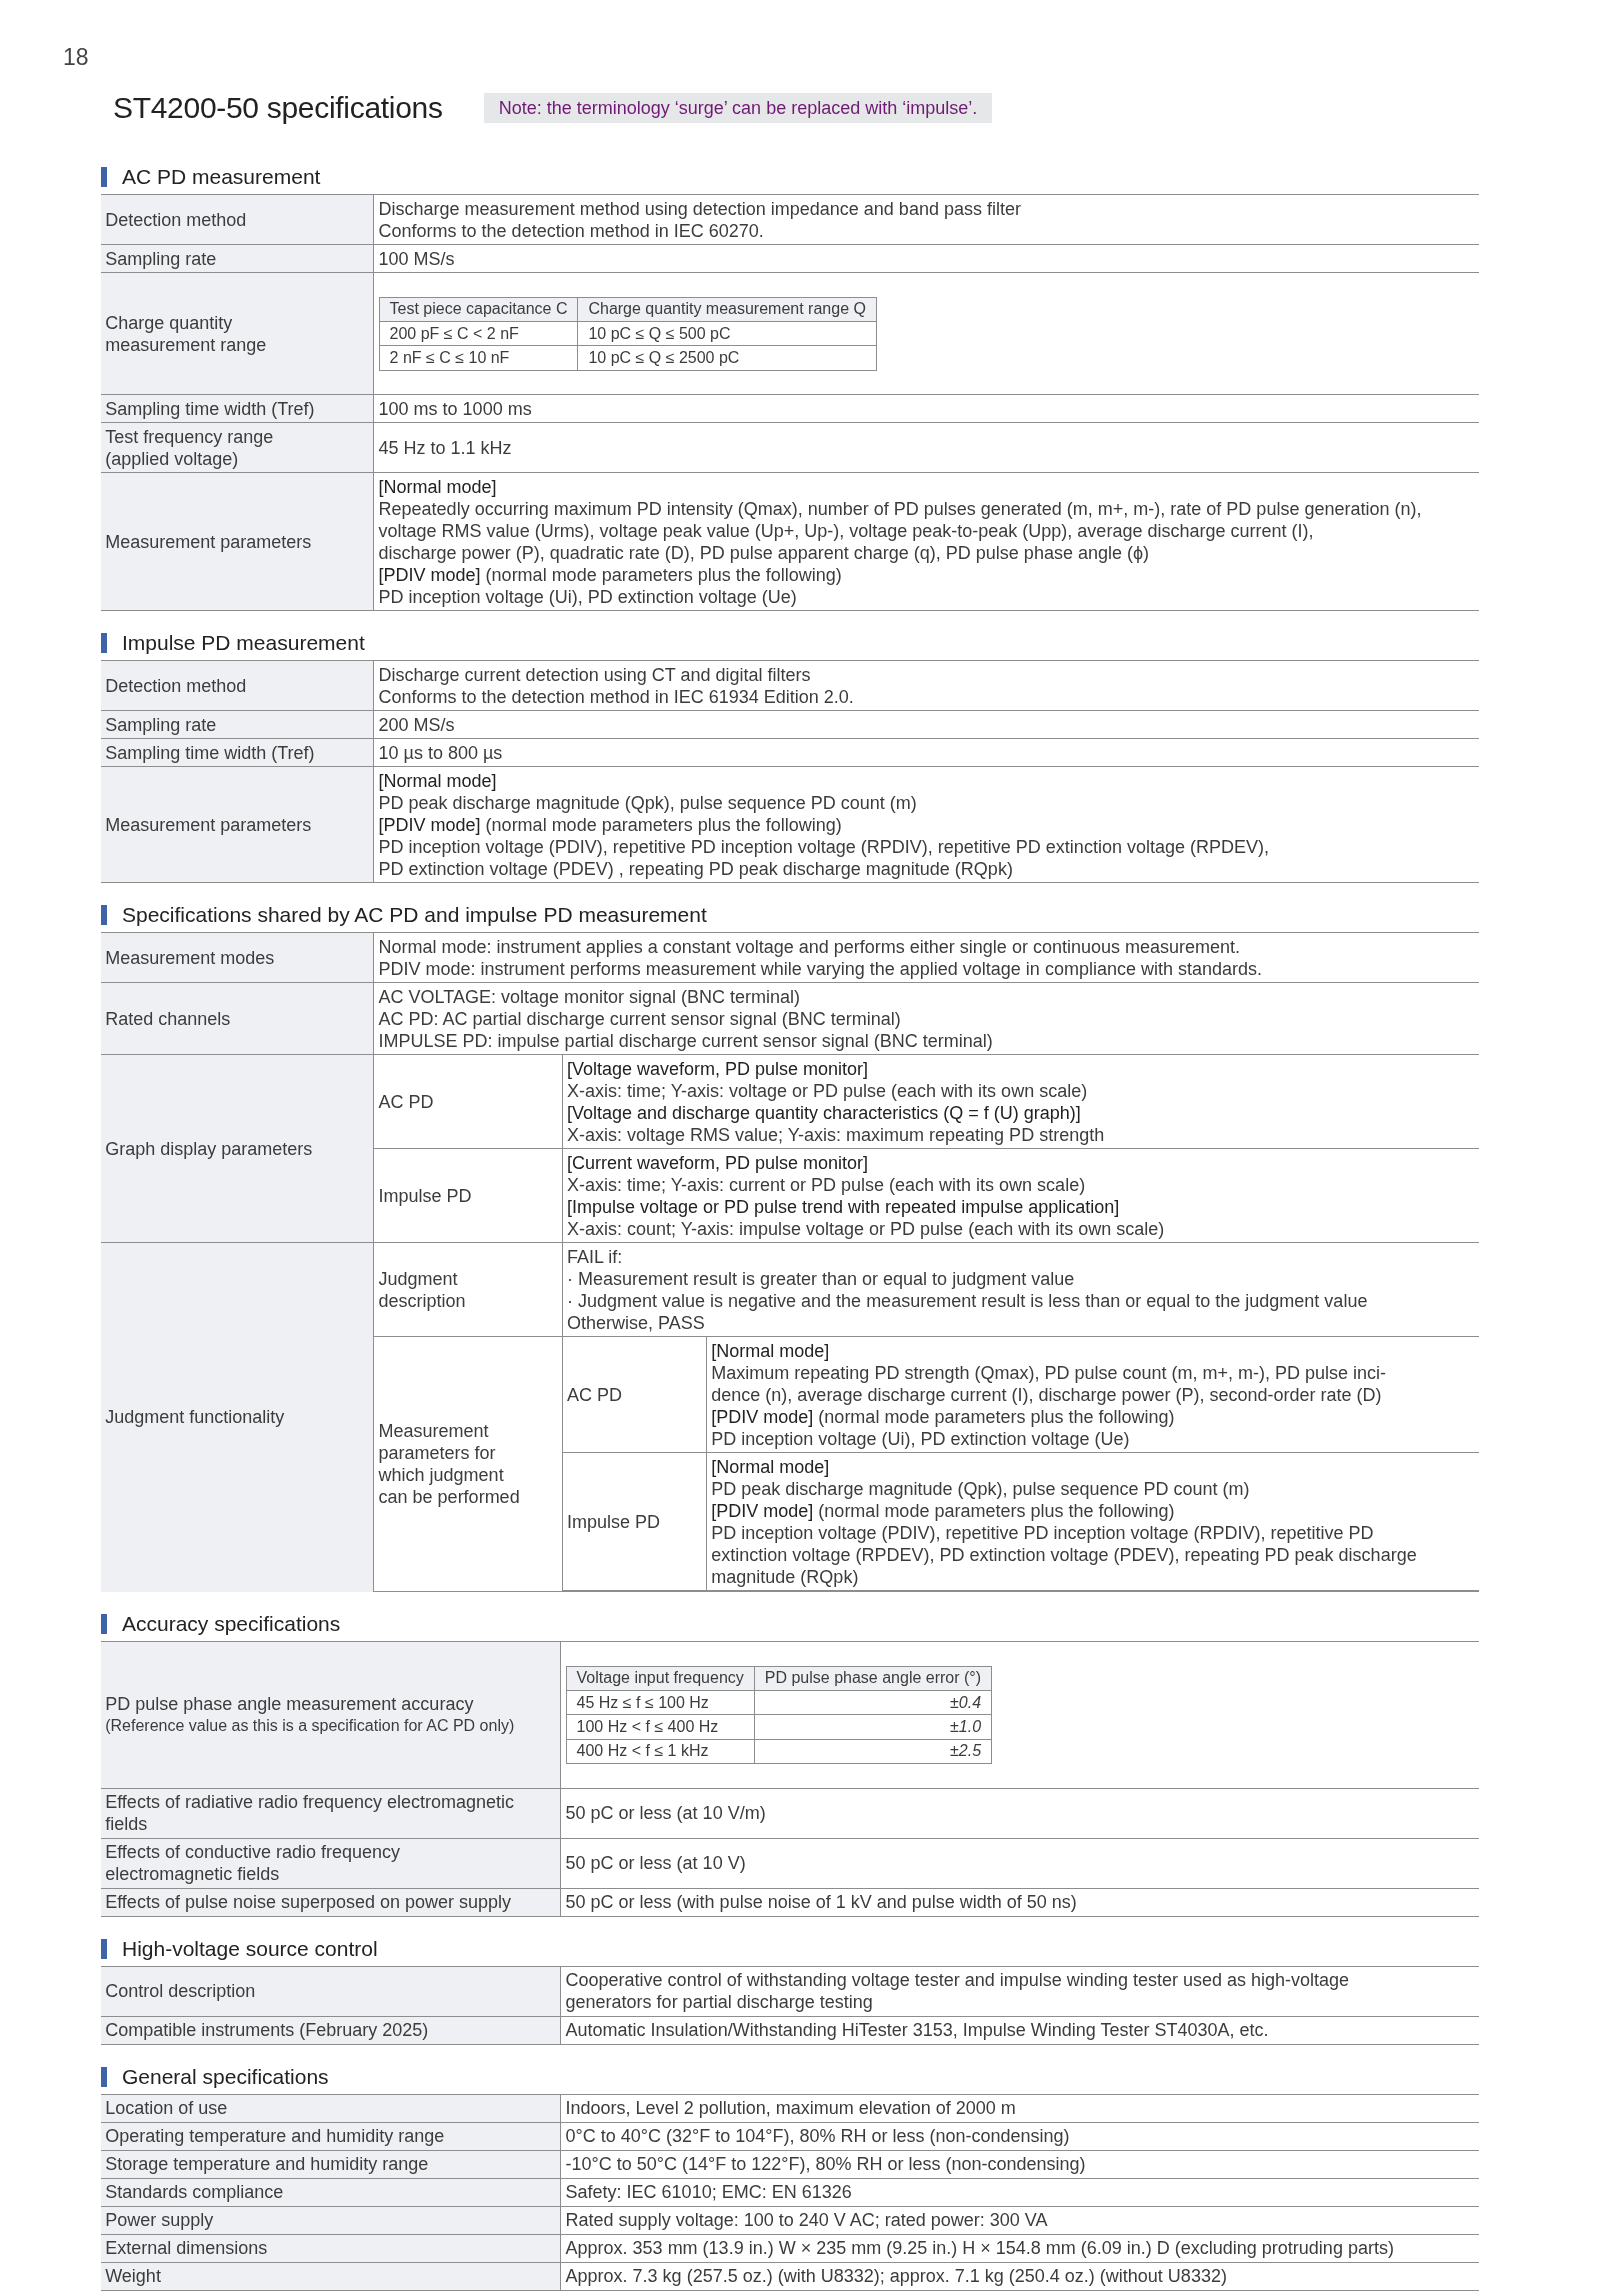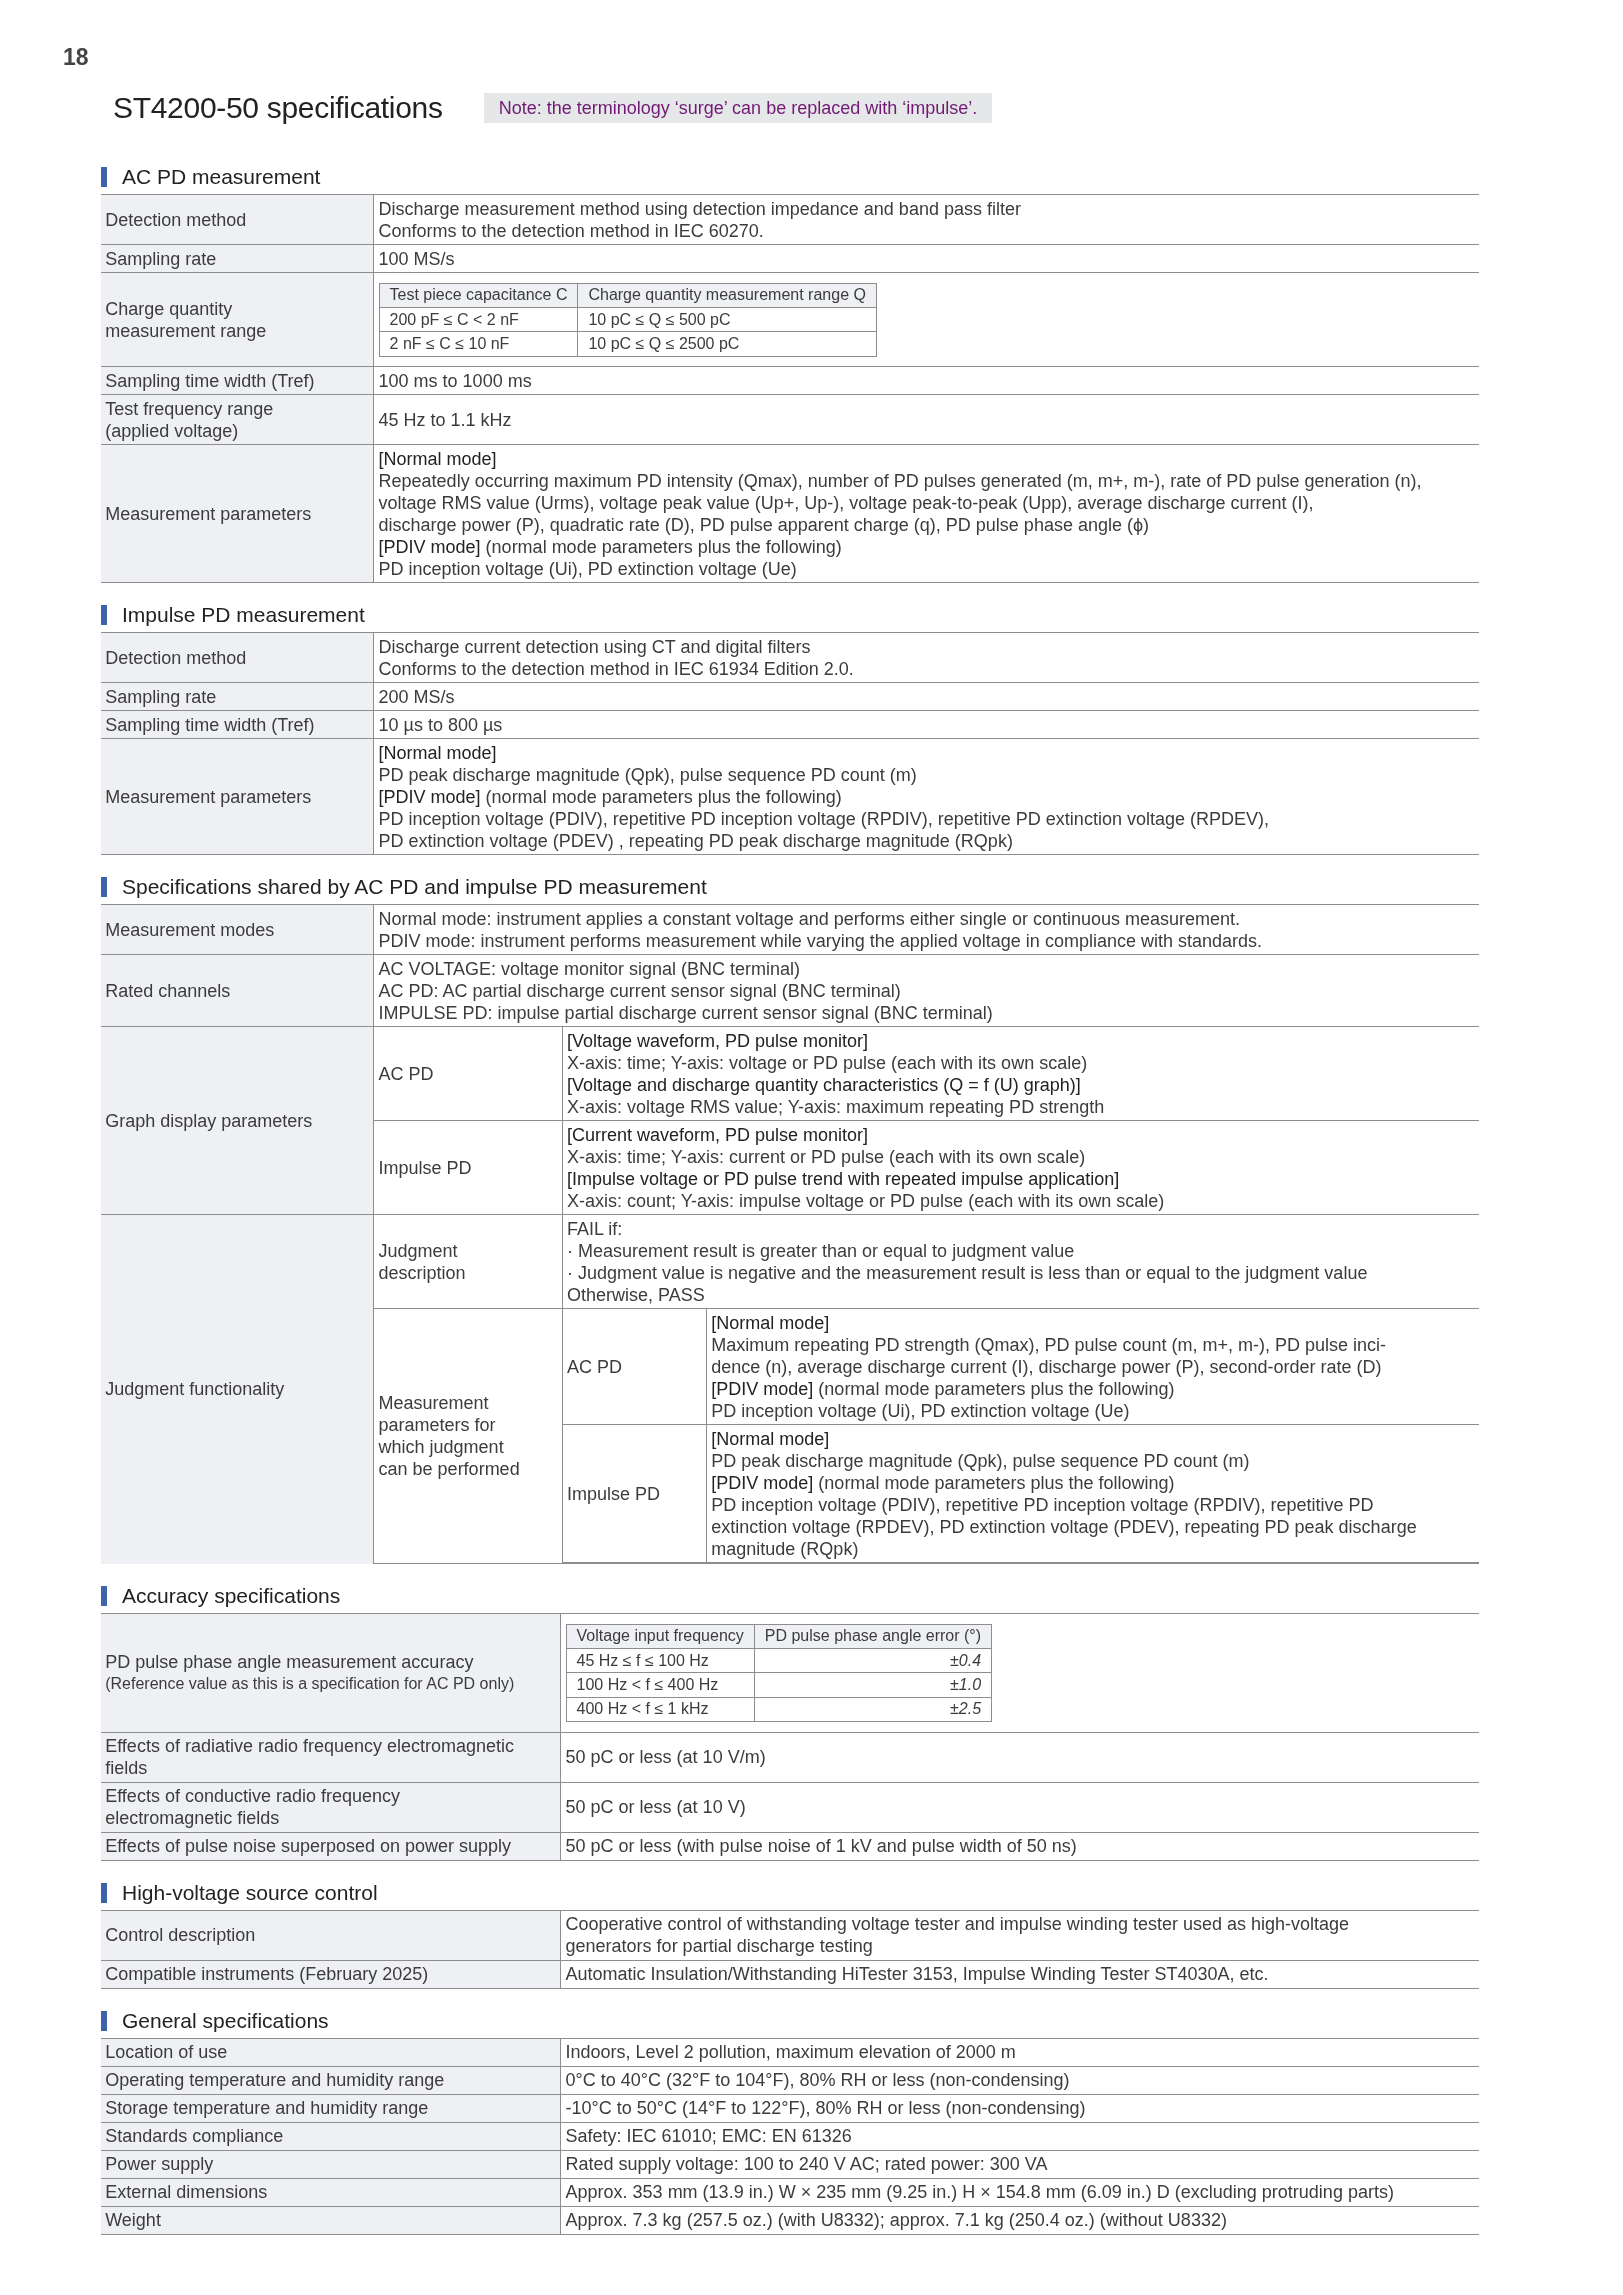--- a/index.html
+++ b/index.html
@@ -1,32 +1,32 @@
 <!DOCTYPE html>
 <html style="font-size:13.5px"><head>
 <meta charset="utf-8">
 <style>
   html, body { margin:0; padding:0; background:#ffffff; }
   body { width:1623px; height:2295px; position:relative; font-family:"Liberation Sans", sans-serif; color:#3c3c3c; overflow:hidden; }
-  .page-num { position:absolute; left:63px; top:44px; font-size:23px; color:#444;font-weight:bold; }
+  .page-num { position:absolute; left:63px; top:44px; font-size:23px; color:#444; }
   .title-row { position:absolute; left:101px; top:91px; display:flex; align-items:center; }
   .title { font-size:30px; font-weight:normal; color:#222; letter-spacing:-0.3px;margin-left:12px; }
   .note { margin-left:41px; background:#e6e7e8; color:#701a75; font-size:18px; padding:4.2px 15px; }
   .content { position:absolute; left:101px; top:145px; width:1378px; }
   .section-head { display:flex; align-items:center; font-size:21px; font-weight:normal; color:#222; margin-top:15px; height:34px; }
   .section-head .bar { display:inline-block; width:6px; height:20px; background:#3d63a8; margin-right:15px; }
   table.spec { width:100%; border-collapse:collapse; font-size:18px; line-height:22px; }
   table.spec td { border-top:1.7px solid #8d8d8d; vertical-align:middle; padding:2.5px 4.2px; }
   table.spec tr:last-child td { border-bottom:1.7px solid #8d8d8d; }
   table.spec td.lbl { background:#eef0f3; width:264px; border-right:0.8px solid #8d8d8d; }
   table.spec td.lbl2 { width:179px; border-right:0.8px solid #8d8d8d; vertical-align:middle; }
   table.spec td.lbl3 { width:135px; border-right:0.8px solid #8d8d8d; }
   table.spec td.wide-lbl { background:#eef0f3; width:451px; border-right:0.8px solid #8d8d8d; }
   .b { font-weight:normal; color:#222; }
-  table.inner { border-collapse:collapse; font-size:16px; line-height:20px; margin:7px 0;padding-left:47px; }
+  table.inner { border-collapse:collapse; font-size:16px; line-height:20px; margin:21px 0;padding-left:47px; }
   table.inner td, table.inner th { border:1.3px solid #8d8d8d; padding:1.7px 10px; font-weight:normal; text-align:left; }
   table.inner th { background:#eef0f3; }
   table.inner td.c { text-align:right;font-style:italic; }
   table.nested { width:100%; border-collapse:collapse; }
   table.nested td { border-top:1.7px solid #8d8d8d; padding:2.5px 4.2px; vertical-align:middle; }
   table.nested tr:first-child > td { border-top:none; }
   .cell-fill { padding:0 !important; }
 </style>
 </head>
 <body>

